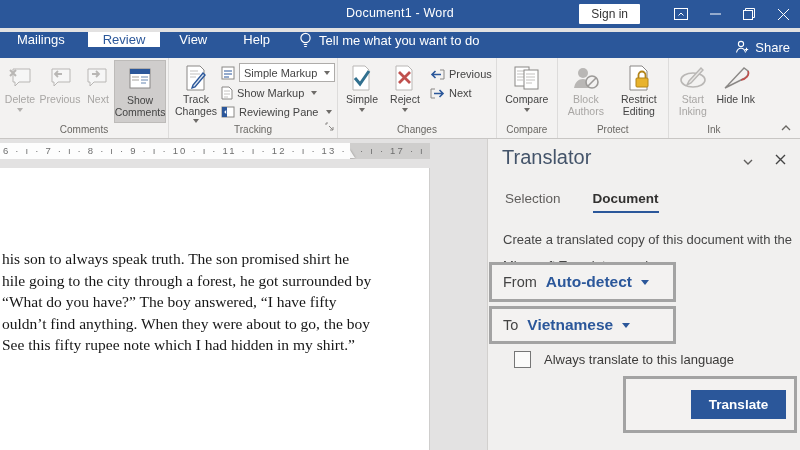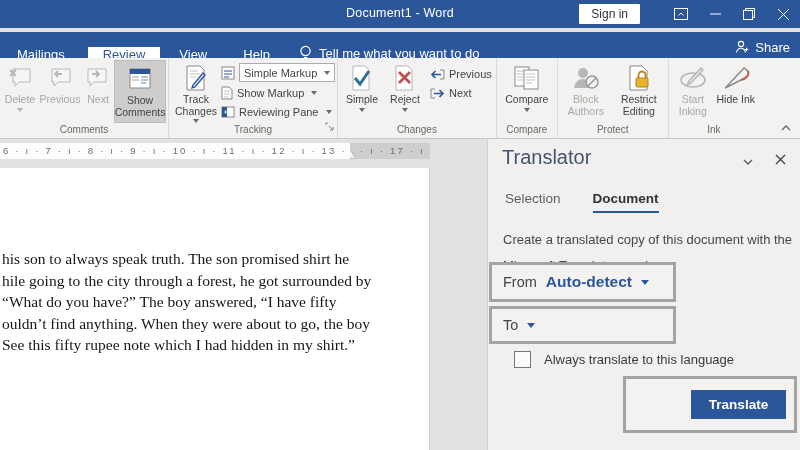--- a/index.html
+++ b/index.html
@@ -8,21 +8,21 @@
 
   
   .titlebar { position:absolute; top:0; left:0; right:0; height:28px; background:#2b579a; }
   .tb-title { position:absolute; top:6px; left:0; right:0; text-align:center; color:#fff; font-size:12.5px; letter-spacing:.2px; }
   .tb-right { position:absolute; top:0; right:0; height:28px; display:flex; align-items:center; }
   .signin { background:#fff; color:#333; font-size:12px; padding:3px 12px; border-radius:1px; margin-right:24px; cursor:default; }
   .winbtn { width:34px; height:28px; display:flex; align-items:center; justify-content:center; }
   .winbtn svg { display:block; }
 
   
-  .tabrow { position:absolute; top:32px; left:0; right:0; height:30px; background:#2b579a; display:flex; align-items:flex-end; }
+  .tabrow { position:absolute; top:32px; left:0; right:0; height:30px; background:#2b579a; display:flex; align-items:flex-start; }
   .rtab { color:#fff; font-size:13px; padding:0 15px; display:flex; align-items:center; }
   .rtab.active { background:#fff; color:#2b579a; }
   .tellme { color:#fff; font-size:13px; display:flex; align-items:center; gap:7px; padding:0 14px; }
   .share { position:absolute; right:10px; top:0; height:30px; color:#fff; font-size:13px; display:flex; align-items:center; gap:6px; }
 
   
   .ribbon { position:absolute; top:58px; left:0; right:0; height:81px; background:#f3f2f1; border-bottom:1px solid #c8c6c4; display:flex; overflow:hidden; }
   .rgroup { display:flex; flex-direction:column; position:relative; border-right:1px solid #dddcdb; padding:2px 2px 0 2px; }
   .rg-content { flex:1; display:flex; align-items:stretch; }
   .rg-label { text-align:center; font-size:10px; color:#696763; padding:1px 0 3px; }
@@ -384,20 +384,21 @@
   <div class="pdesc">Create a translated copy of this document with the Microsoft Translator service.</div>
 
   <div class="fromrow hlbox">
     <span class="lblgray">From</span>
     <span class="lblblue">Auto-detect</span>
     <span class="bluecar"></span>
   </div>
 
   <div class="torow hlbox">
     <span class="lblgray">To</span>
+    <span class="lblblue">Vietnamese</span>
     <span class="bluecar"></span>
   </div>
 
   <div class="chkrow">
     <span class="chkbox"></span>
     <span class="chklbl">Always translate to this language</span>
   </div>
 
   <div class="transbox hlbox">
     <div class="transbtn">Translate</div>

